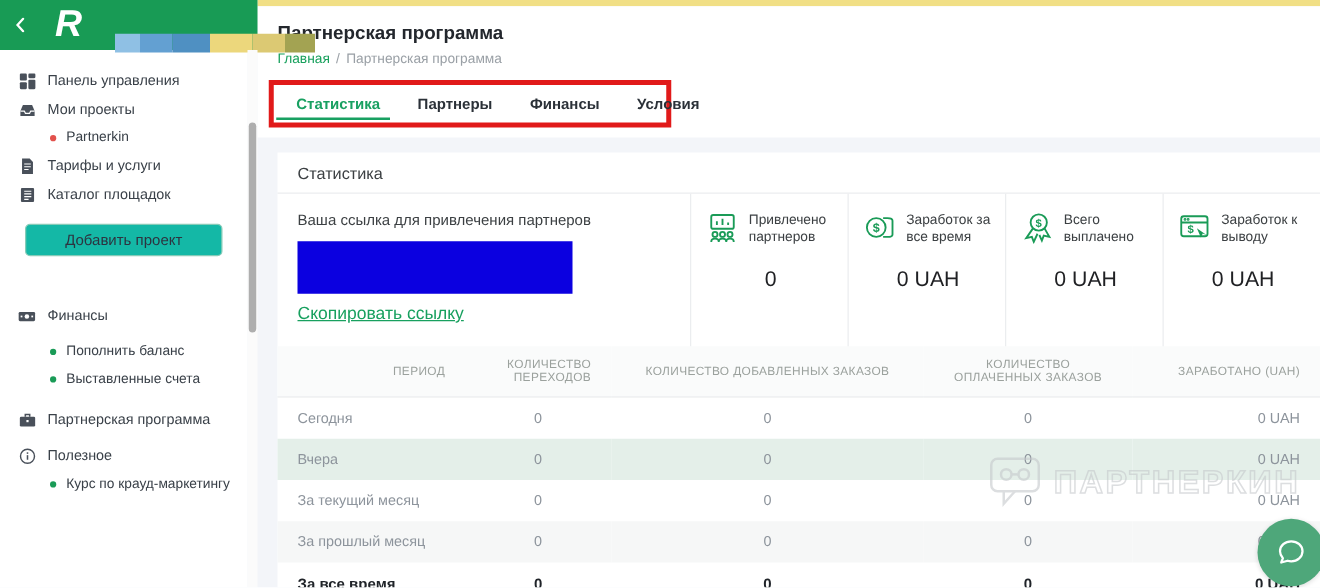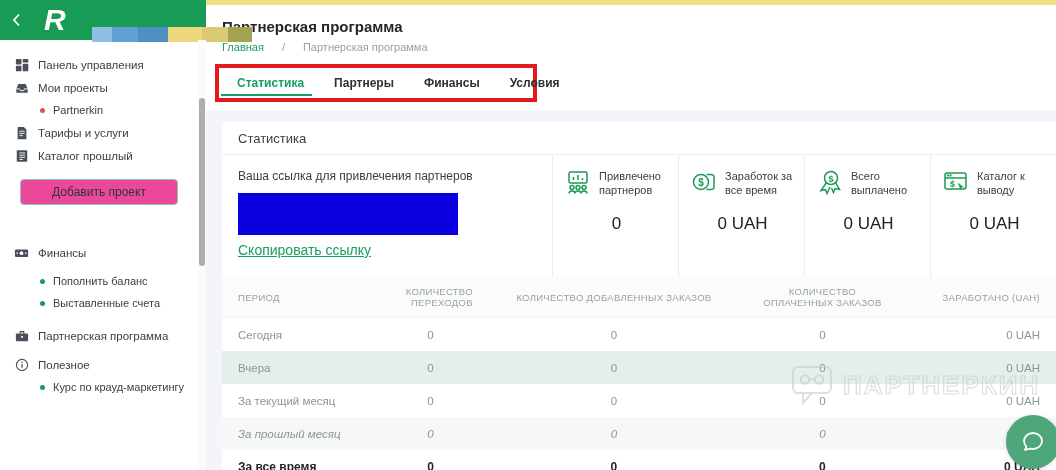--- a/index.html
+++ b/index.html
@@ -25,41 +25,41 @@
   .side-scrollbar{position:absolute;left:198px;top:40px;width:8px;height:430px;background:#fbfbfb;z-index:4;}
   .scroll-thumb{position:absolute;left:1px;top:58px;width:6px;height:168px;background:#aeaeae;border-radius:3px;}
 
   .side-menu{padding-top:13px;}
   .menu-item{display:flex;align-items:center;height:23px;padding:0 14px;font-size:11.5px;color:#3a4149;cursor:pointer;}
   .mi-icon{width:15px;height:15px;margin-right:9px;display:flex;align-items:center;justify-content:center;flex:none;}
   .menu-sub{display:flex;align-items:center;height:22px;padding-left:40px;font-size:11px;color:#3a4149;cursor:pointer;}
   .dot{width:5px;height:5px;border-radius:50%;margin-right:8px;flex:none;}
   .dot-red{background:#e2514c;}
   .dot-green{background:#1a9b57;}
-  .add-project-btn{margin:12px 20px 0 20px;height:24px;border:1px solid #86cbb8;border-radius:4px;background:#ec4899;
+  .add-project-btn{margin:12px 20px 0 20px;height:24px;border:1px solid #86cbb8;border-radius:4px;background:#14b8a6;
     display:flex;align-items:center;justify-content:center;font-size:12px;color:#2d3440;cursor:pointer;}
   .mt-big{margin-top:36px;}
   .mt-med{margin-top:10px;}
   .mt-sm{margin-top:6px;}
 
   .side-banner{position:absolute;left:0;bottom:0;width:188px;height:44px;
     background:linear-gradient(90deg,#cfe9dc 0%,#f3e6d2 45%,#f2b269 100%);
     display:flex;align-items:center;justify-content:center;cursor:pointer;}
   .banner-pills{display:flex;border:1px solid #ea6aae;border-radius:3px;overflow:hidden;}
   .pill{padding:3px 10px;font-size:11.5px;font-weight:bold;color:#e2338f;display:flex;align-items:center;gap:5px;}
   .pill+.pill{border-left:1px solid #ea6aae;}
   .radio-dot{width:8px;height:8px;border:1.5px solid #e2338f;border-radius:50%;display:inline-block;position:relative;}
   .radio-dot::after{content:"";position:absolute;left:1.5px;top:1.5px;width:3px;height:3px;border-radius:50%;background:#e2338f;}
 
   
   .main{position:absolute;left:206px;top:0;width:850px;height:470px;background:#f3f5f9;}
   .yellow-strip{height:5px;background:#f1df85;}
   .page-header{background:#fff;height:105px;box-sizing:border-box;padding:13px 16px 0 16px;}
   .page-title{font-size:15px;font-weight:bold;color:#23272d;}
-  .breadcrumb{margin-top:6px;font-size:11px;display:flex;gap:18px;}
+  .breadcrumb{margin-top:6px;font-size:11px;display:flex;gap:5px;}
   .crumb-home{color:#17a05c;cursor:pointer;}
   .crumb-sep,.crumb-current{color:#9aa0a6;}
   .tabs-box{margin-top:11px;margin-left:-7px;width:322px;height:38px;box-sizing:border-box;border:4px solid #e11a1a;
     background:#fff;display:flex;align-items:center;padding-left:18px;gap:30px;}
   .tab{font-size:12px;font-weight:bold;color:#2b3138;cursor:pointer;position:relative;height:100%;display:flex;align-items:center;}
   .tab.active{color:#18a061;}
   .tab.active::after{content:"";position:absolute;left:-16px;right:-8px;bottom:2px;height:2px;background:#18a061;}
 
   .card{margin:12px 0 0 16px;width:834px;background:#fff;}
   .card-header{box-sizing:border-box;height:33px;padding:9px 16px;font-size:13px;color:#3c4043;border-bottom:1px solid #ebedef;}
@@ -70,31 +70,31 @@
   .copy-link{display:inline-block;margin-top:7px;font-size:14px;color:#18a05f;text-decoration:underline;cursor:pointer;}
   .stat-cell{flex:1;border-left:1px solid #ebedef;box-sizing:border-box;padding:14px 10px 0 12px;}
   .stat-top{display:flex;gap:8px;align-items:flex-start;}
   .stat-icon{width:26px;height:26px;flex:none;}
   .stat-label{font-size:11px;color:#3c4043;line-height:1.3;}
   .stat-value{margin-top:16px;font-size:17px;color:#202124;text-align:center;}
 
   table.stats-table{width:100%;border-collapse:collapse;}
   .stats-table thead th{background:#fafbfb;font-size:9.5px;font-weight:normal;color:#9ba19d;letter-spacing:.3px;
     padding:9px 16px;border-bottom:1px solid #f0f1f2;}
-  .stats-table th:nth-child(1){width:18%;text-align:left;}
+  .stats-table th:nth-child(1){width:18%;text-align:right;}
   .stats-table th:nth-child(2){width:14%;text-align:right;}
   .stats-table th:nth-child(3){width:30%;text-align:center;}
   .stats-table th:nth-child(4){width:20%;}
   .stats-table th:nth-child(5){width:18%;text-align:right;}
   .stats-table td{font-size:11.5px;color:#8d949c;padding:10px 16px;height:13px;}
   .stats-table td:nth-child(1){text-align:left;}
   .stats-table td:nth-child(2),.stats-table td:nth-child(3),.stats-table td:nth-child(4){text-align:center;}
   .stats-table td:nth-child(5){text-align:right;}
   tr.row-mint td{background:#e4efe9;}
-  tr.row-gray td{background:#f6f7f7;font-style:italic;}
+  tr.row-gray td{background:#f6f7f7;}
   tr.row-bold td{color:#1f2328;font-weight:bold;font-size:12px;}
 
   .watermark{position:absolute;left:585px;top:362px;display:flex;align-items:center;gap:10px;opacity:.6;pointer-events:none;z-index:5;}
   .wm-text{font-size:26px;font-weight:bold;letter-spacing:2px;color:transparent;-webkit-text-stroke:1.2px #c6c9cc;}
   .chat-btn{position:absolute;left:800px;top:415px;width:54px;height:54px;border-radius:50%;background:#4ea77a;
     display:flex;align-items:center;justify-content:center;cursor:pointer;z-index:6;box-shadow:0 1px 4px rgba(0,0,0,.15);}
 </style>
 </head>
 <body>
 
@@ -154,21 +154,21 @@
         </span>
         <span>Тарифы и услуги</span>
       </div>
       <div class="menu-item">
         <span class="mi-icon">
           <svg width="14" height="14" viewBox="0 0 16 16">
               <rect x="2" y="1.5" width="12" height="13" rx="1" fill="#49505a"></rect>
               <path d="M5 4.5h6.5M5 7h6.5M5 9.5h6.5M5 12h4" stroke="#fff" stroke-width="1" fill="none"></path>
             </svg>
         </span>
-        <span>Каталог прошлый</span>
+        <span>Каталог площадок</span>
       </div>
 
       <div class="add-project-btn">Добавить проект</div>
 
       <div class="menu-item mt-big">
         <span class="mi-icon">
           <svg width="15" height="14" viewBox="0 0 16 16">
               <rect x="0.5" y="4" width="15" height="8.5" rx="1.2" fill="#49505a"></rect>
               <circle cx="8" cy="8.2" r="2.1" fill="#fff"></circle>
               <rect x="2.3" y="7.4" width="1.6" height="1.6" fill="#fff"></rect>
@@ -297,21 +297,21 @@
             <span class="stat-icon">
               <svg width="26" height="26" viewBox="0 0 26 26" fill="none" stroke="#1a9b57" stroke-width="1.5">
                   <rect x="2" y="4" width="21" height="16" rx="2"></rect>
                   <path d="M2 9h21"></path>
                   <circle cx="5" cy="6.5" r="0.4" fill="#1a9b57"></circle>
                   <circle cx="7.5" cy="6.5" r="0.4" fill="#1a9b57"></circle>
                   <text x="9.5" y="17.5" font-size="9" font-weight="bold" text-anchor="middle" fill="#1a9b57" stroke="none">$</text>
                   <path d="M14.5 13.5l3.2 7.5 1.5-3.2 3.3 1.4z" fill="#1a9b57" stroke="none"></path>
                 </svg>
             </span>
-            <span class="stat-label">Каталог к выводу</span>
+            <span class="stat-label">Заработок к выводу</span>
           </div>
           <div class="stat-value">0 UAH</div>
         </div>
       </div>
 
       <table class="stats-table">
         <thead>
           <tr>
             <th>ПЕРИОД</th>
             <th>КОЛИЧЕСТВО ПЕРЕХОДОВ</th>

